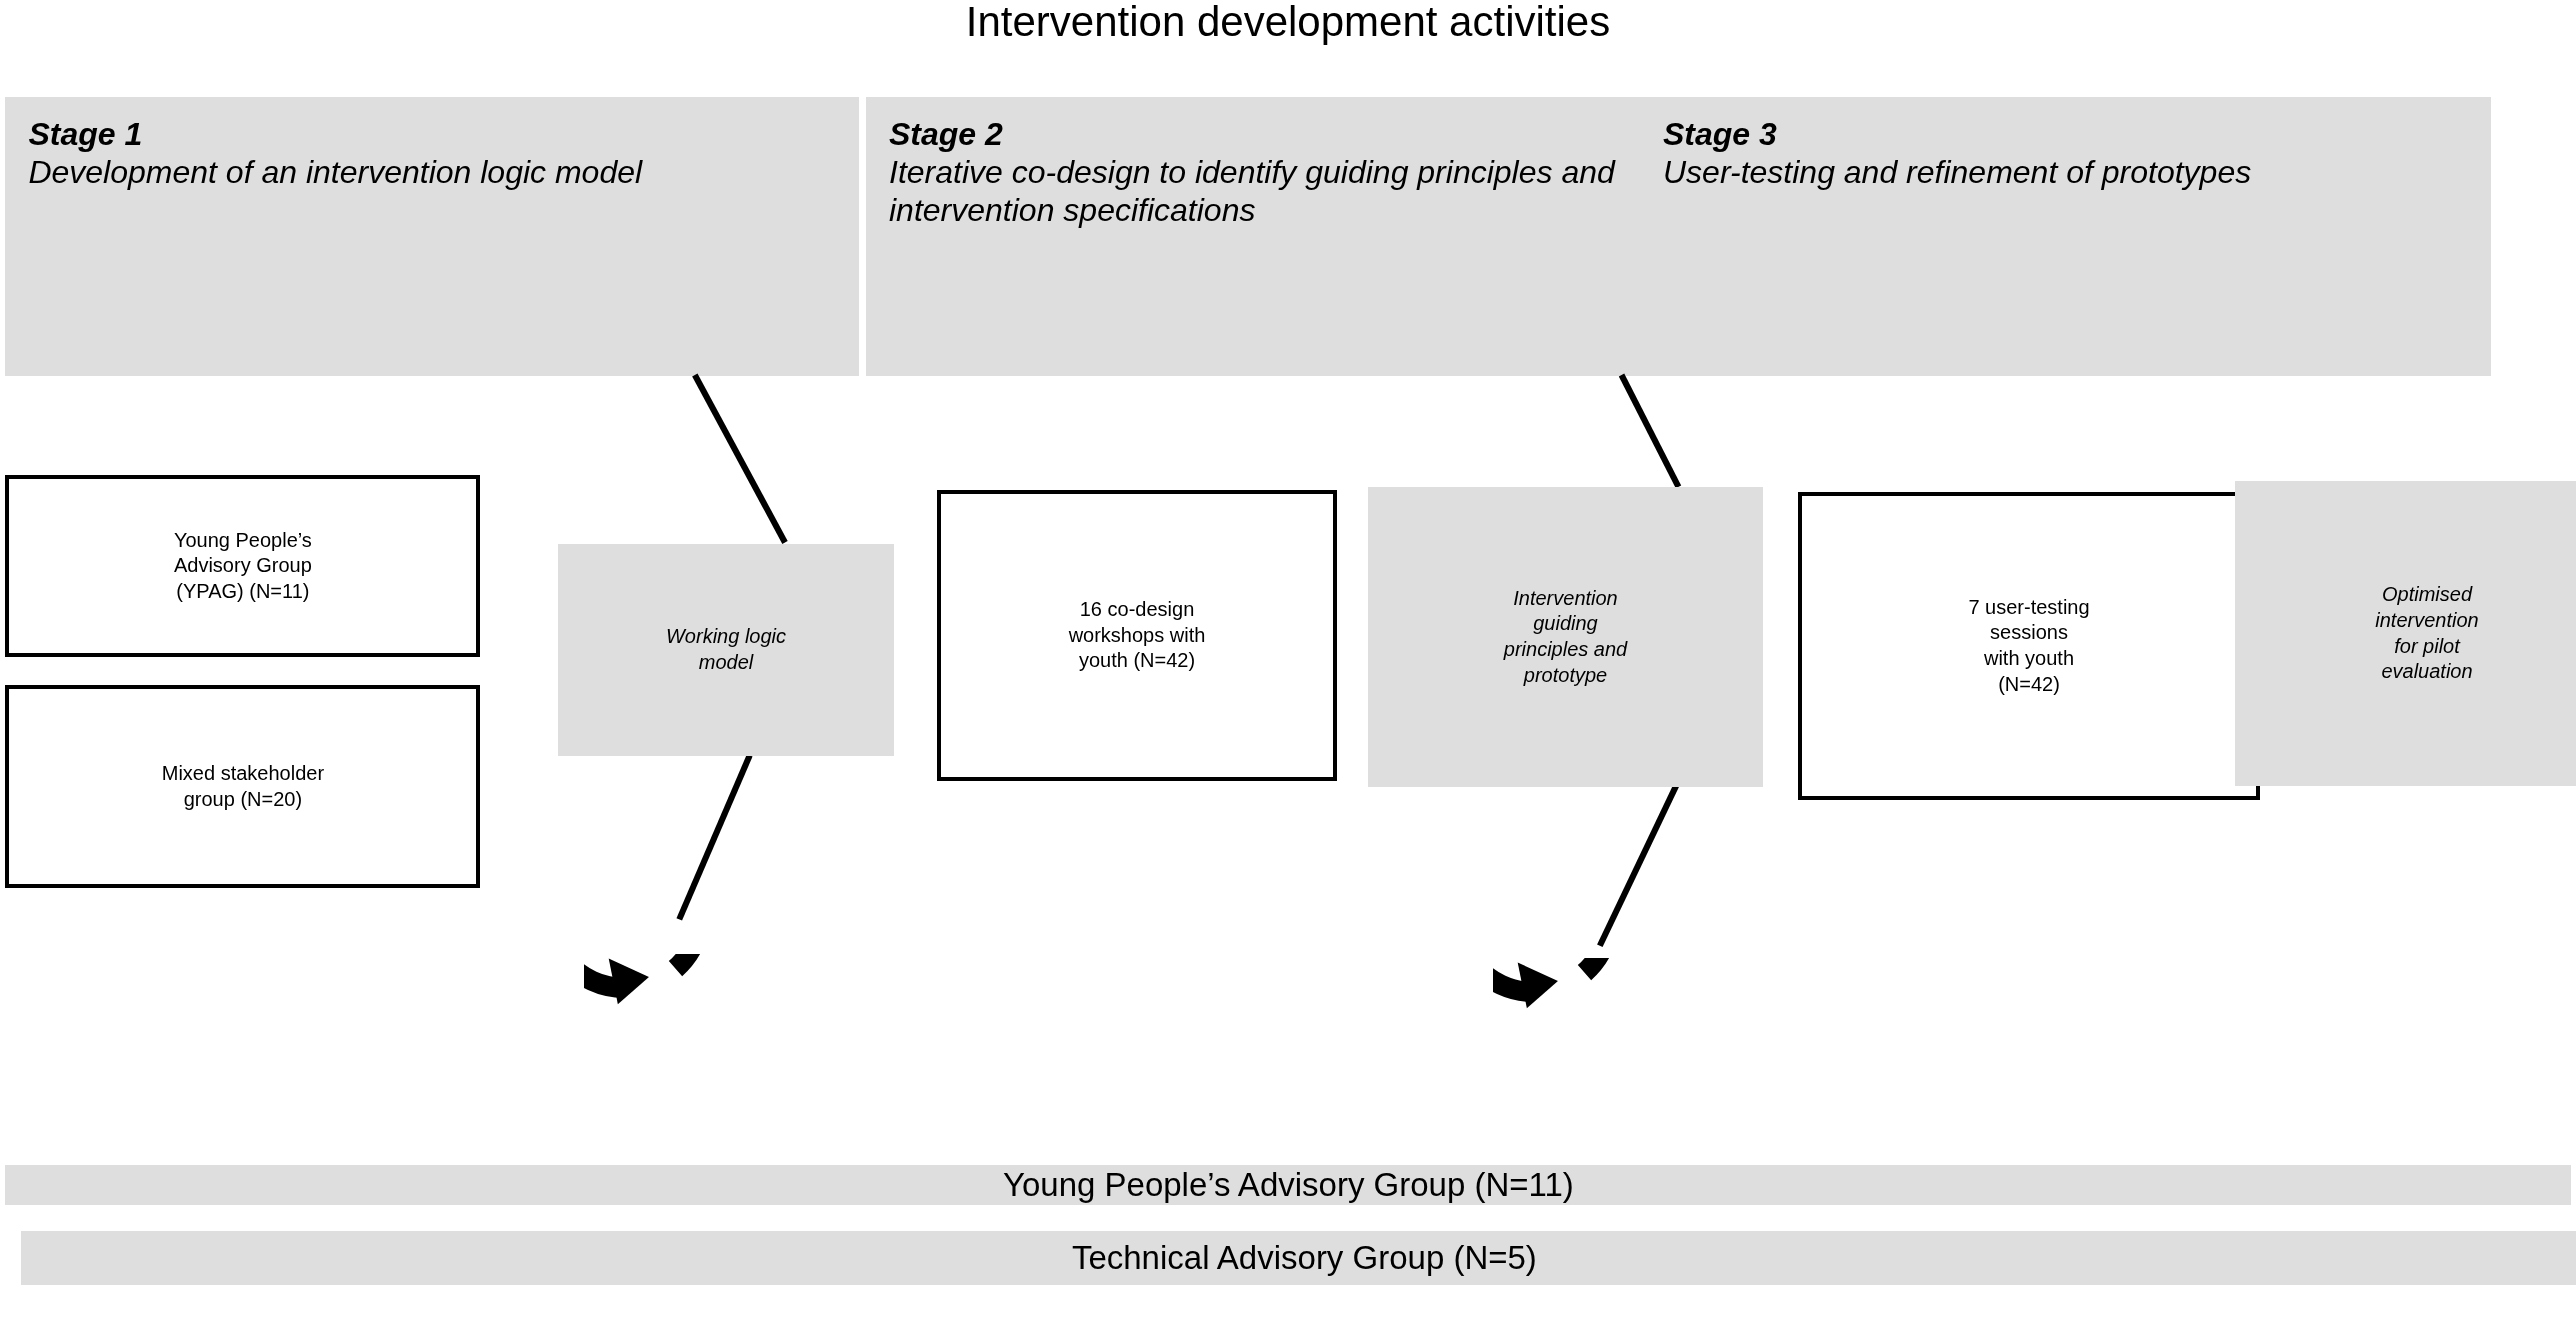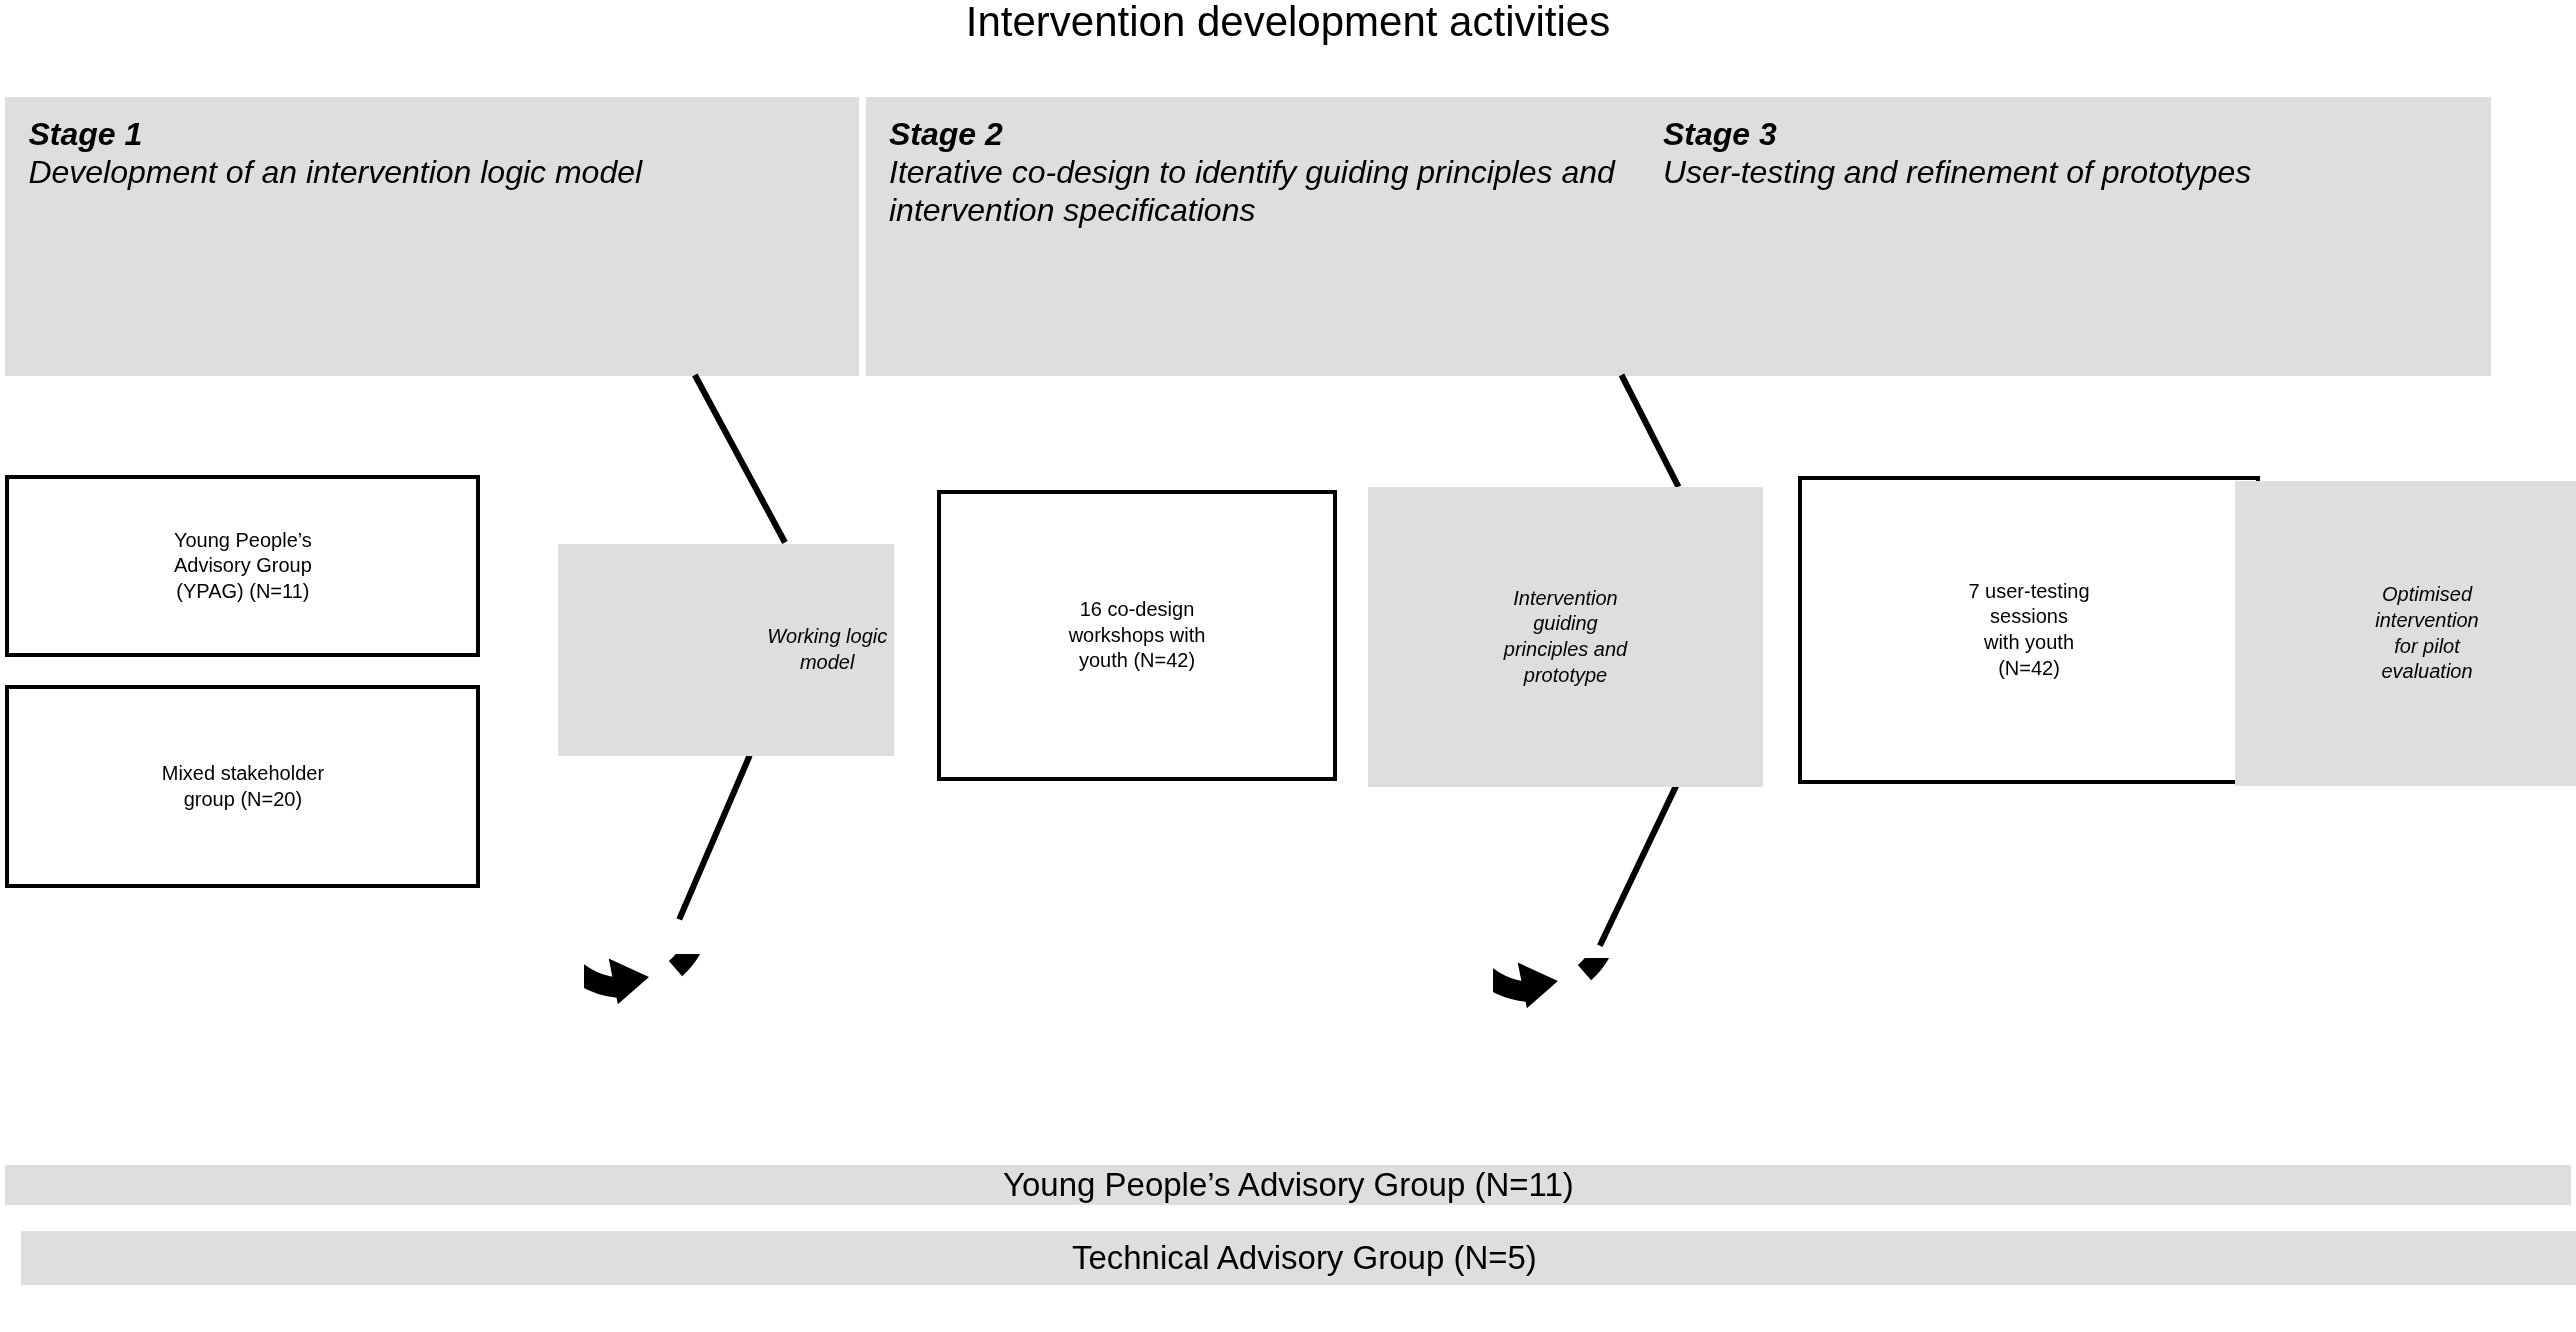--- a/index.html
+++ b/index.html
@@ -140,39 +140,39 @@
     <span class="txt">Young People’s
 Advisory Group
 (YPAG) (N=11)</span>
   </div>
 
   <div class="act-box outlined" style="left:5.4px; top:685px; width:475px; height:203px;">
     <span class="txt">Mixed stakeholder
 group (N=20)</span>
   </div>
 
-  <div class="act-box filled" style="left:558px; top:544px; width:336px; height:212px;justify-content:flex-end;">
+  <div class="act-box filled" style="left:558px; top:544px; width:336px; height:212px;">
     <span class="txt">Working logic
 model</span>
   </div>
 
   <div class="act-box outlined" style="left:937px; top:490px; width:400px; height:291px;">
     <span class="txt">16 co-design
 workshops with
 youth (N=42)</span>
   </div>
 
   <div class="act-box filled" style="left:1368px; top:487px; width:395px; height:300px;">
     <span class="txt">Intervention
 guiding
 principles and
 prototype</span>
   </div>
 
-  <div class="act-box outlined" style="left:1798px; top:476px; width:462px; height:308px;">
+  <div class="act-box outlined" style="left:1798px; top:492px; width:462px; height:308px;">
     <span class="txt">7 user-testing
 sessions
 with youth
 (N=42)</span>
   </div>
 
   <div class="act-box filled" style="left:2235px; top:481px; width:384px; height:305px;">
     <span class="txt">Optimised
 intervention
 for pilot

